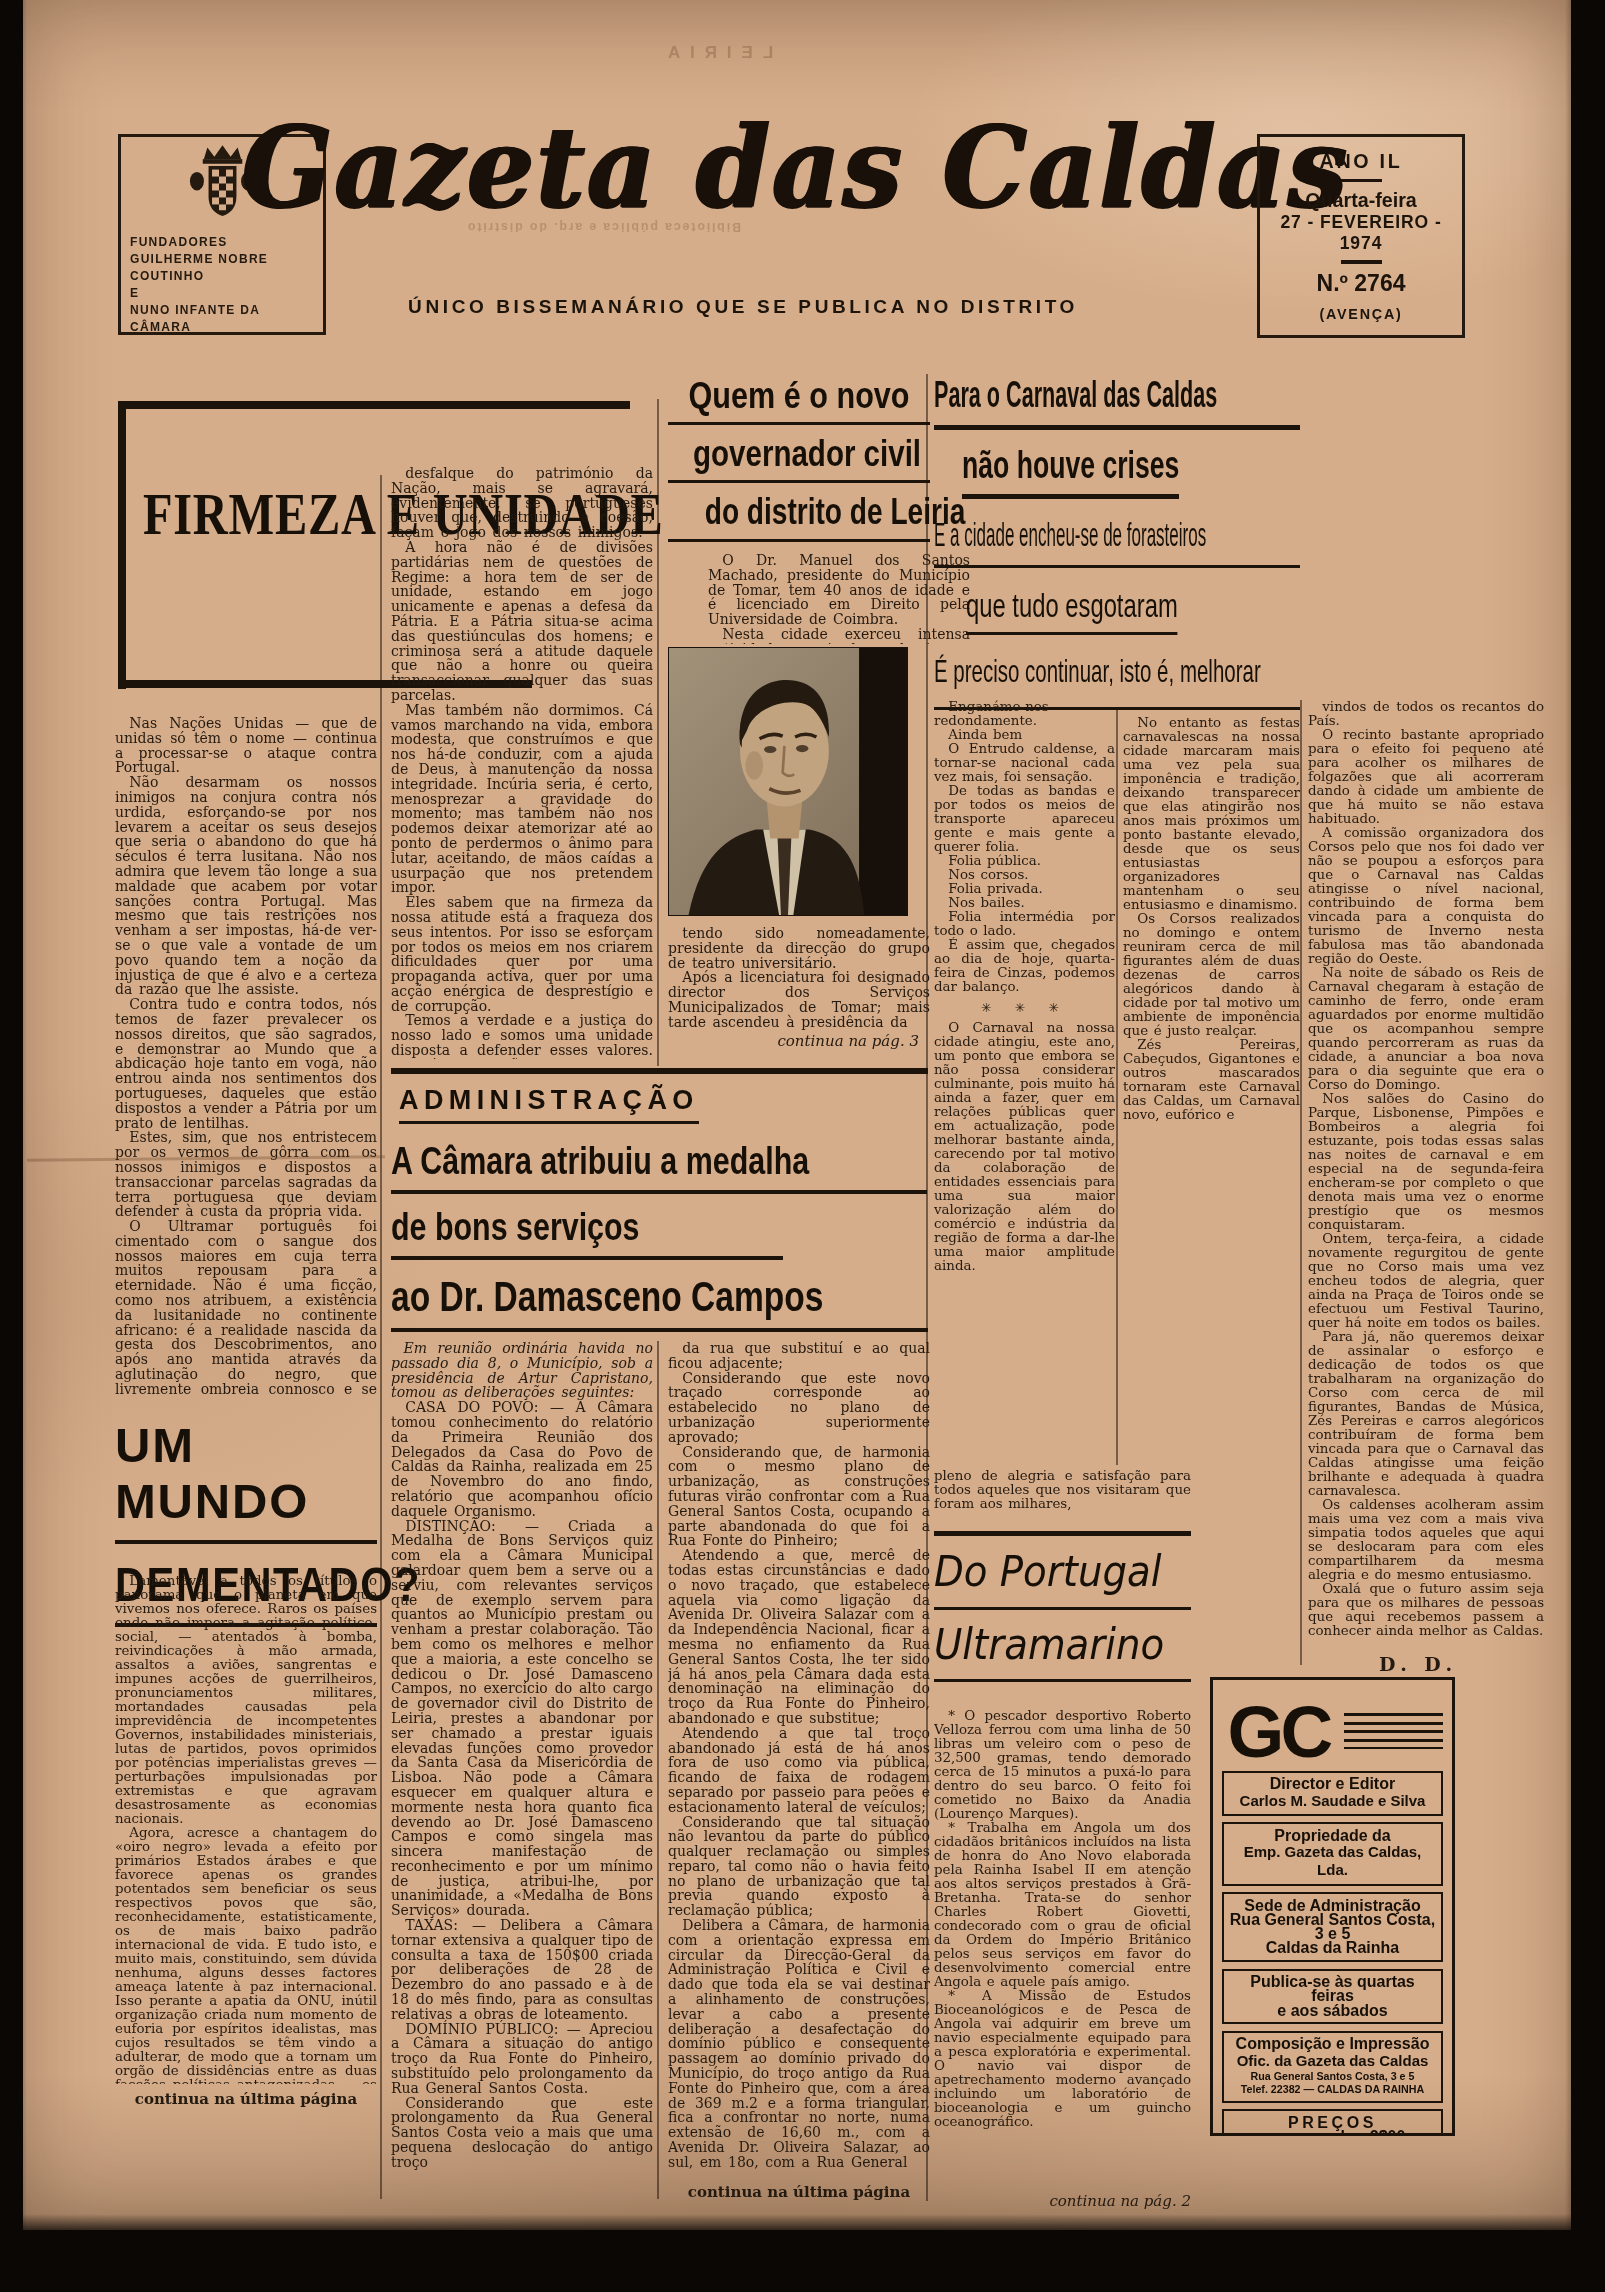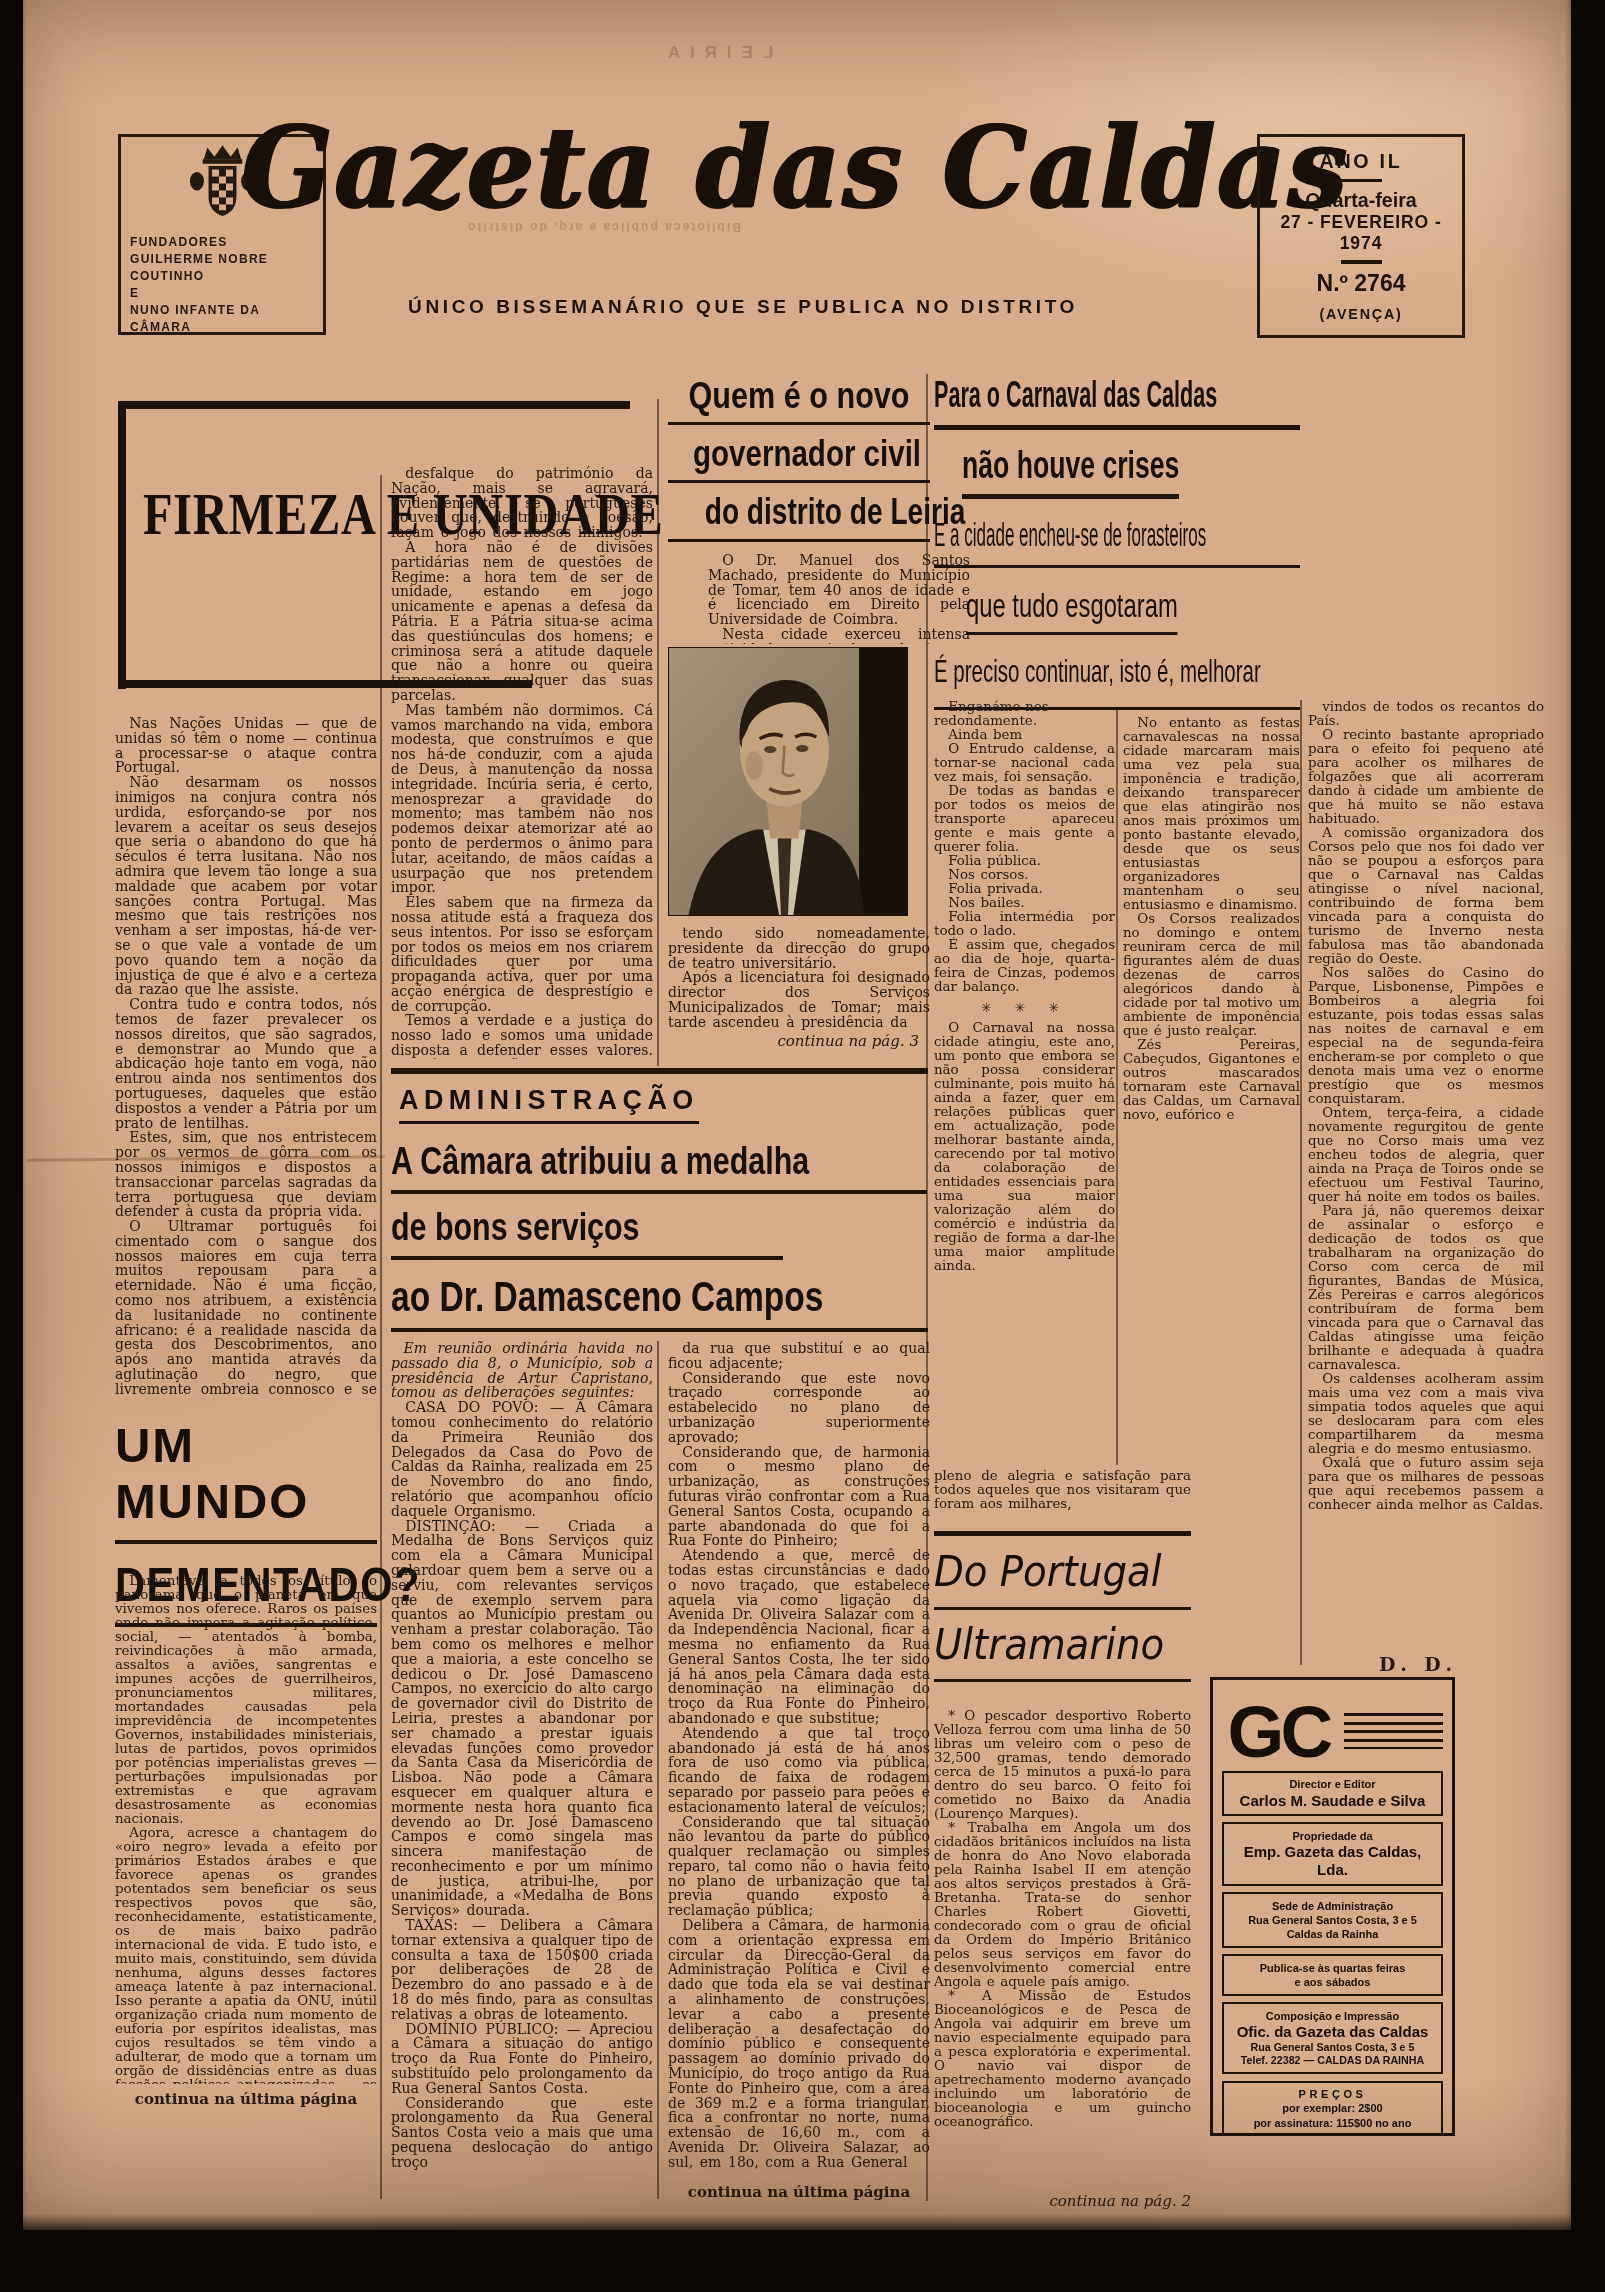--- a/index.html
+++ b/index.html
@@ -125,21 +125,21 @@
   .signature{position:absolute;left:1379px;top:1639px;width:125px;font-weight:bold;font-size:19px;letter-spacing:5.4px;margin-top:14px;}
 
   
   .gc-box{position:absolute;left:1210px;top:1677px;width:245px;height:459px;border:3.6px solid #1c130b;
     padding:15px 9px;display:flex;flex-direction:column;gap:6.3px;overflow:hidden;}
   .gc-logo-row{display:flex;gap:14.3px;align-items:flex-start;height:72px;padding:3.6px 0 0 5.4px;}
   .gc-logo{font-family:"Liberation Sans",sans-serif;font-weight:bold;font-size:73px;line-height:66px;letter-spacing:-3.6px;color:#171008;}
   .gc-stripes{flex:1;height:36px;margin-top:14.3px;background:repeating-linear-gradient(180deg,#1c130b 0 3.1px,transparent 3.1px 8.5px);}
   .gc-inner{border:2.7px solid #1c130b;padding:4.5px 2.7px;text-align:center;}
   .gc-inner p{margin:0;font-family:"Liberation Sans",sans-serif;font-weight:bold;color:#171008;}
-  p.gcsm{font-size:11px;line-height:14.3px;}
+  p.gcsm{font-size:16px;line-height:14.3px;}
   p.gcmd{font-size:15px;line-height:18px;}
   p.gcxs{font-size:10.7px;line-height:13.4px;}
   p.sp{letter-spacing:3.6px;}
 </style>
 </head>
 <body>
 
 <div class="paper"></div>
 
 <div class="ghost ghost1">LEIRIA</div>
@@ -320,20 +320,21 @@
     <p>Os Corsos realizados no domingo e ontem reuniram cerca de mil figurantes além de duas dezenas de carros alegóricos dando à cidade por tal motivo um ambiente de imponência que é justo realçar.</p>
     <p>Zés Pereiras, Cabeçudos, Gigantones e outros mascarados tornaram este Carnaval das Caldas, um Carnaval novo, eufórico e</p>
   </div>
 <div class="col small-col" style="left:934px;top:1469px;width:257px;height:47px;text-indent:0;">
   <p class="noind" style="text-indent:0;">pleno de alegria e satisfação para todos aqueles que nos visitaram que foram aos milhares,</p>
 </div>
 <div class="col small-col" style="left:1308px;top:700px;width:236px;height:937px;">
     <p>vindos de todos os recantos do País.</p>
     <p>O recinto bastante apropriado para o efeito foi pequeno até para acolher os milhares de folgazões que ali acorreram dando à cidade um ambiente de que há muito se não estava habituado.</p>
     <p>A comissão organizadora dos Corsos pelo que nos foi dado ver não se poupou a esforços para que o Carnaval nas Caldas atingisse o nível nacional, contribuindo de forma bem vincada para a conquista do turismo de Inverno nesta fabulosa mas tão abandonada região do Oeste.</p>
+    <p>Na noite de sábado os Reis de Carnaval chegaram à estação de caminho de ferro, onde eram aguardados por enorme multidão que os acompanhou sempre quando percorreram as ruas da cidade, a anunciar a boa nova para o dia seguinte que era o Corso do Domingo.</p>
     <p>Nos salões do Casino do Parque, Lisbonense, Pimpões e Bombeiros a alegria foi estuzante, pois todas essas salas nas noites de carnaval e em especial na de segunda-feira encheram-se por completo o que denota mais uma vez o enorme prestígio que os mesmos conquistaram.</p>
     <p>Ontem, terça-feira, a cidade novamente regurgitou de gente que no Corso mais uma vez encheu todos de alegria, quer ainda na Praça de Toiros onde se efectuou um Festival Taurino, quer há noite em todos os bailes.</p>
     <p>Para já, não queremos deixar de assinalar o esforço e dedicação de todos os que trabalharam na organização do Corso com cerca de mil figurantes, Bandas de Música, Zés Pereiras e carros alegóricos contribuíram de forma bem vincada para que o Carnaval das Caldas atingisse uma feição brilhante e adequada à quadra carnavalesca.</p>
     <p>Os caldenses acolheram assim mais uma vez com a mais viva simpatia todos aqueles que aqui se deslocaram para com eles compartilharem da mesma alegria e do mesmo entusiasmo.</p>
     <p>Oxalá que o futuro assim seja para que os milhares de pessoas que aqui recebemos passem a conhecer ainda melhor as Caldas.</p>
   </div>
 <div class="signature">D. D.</div>
 
 <div class="hbar" style="left:934px;top:1531px;width:257px;height:5.4px;"></div>
 <div class="ultra-head">

